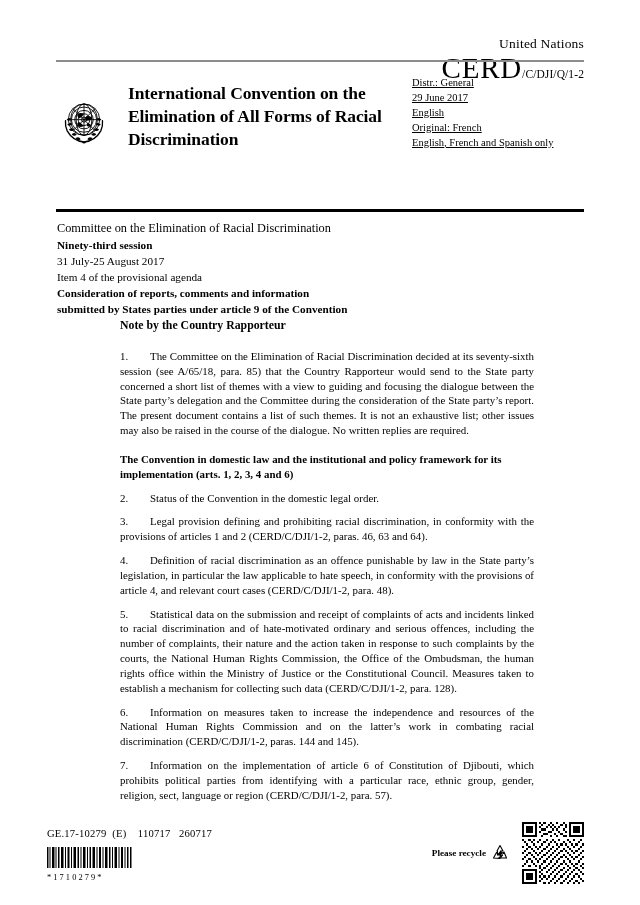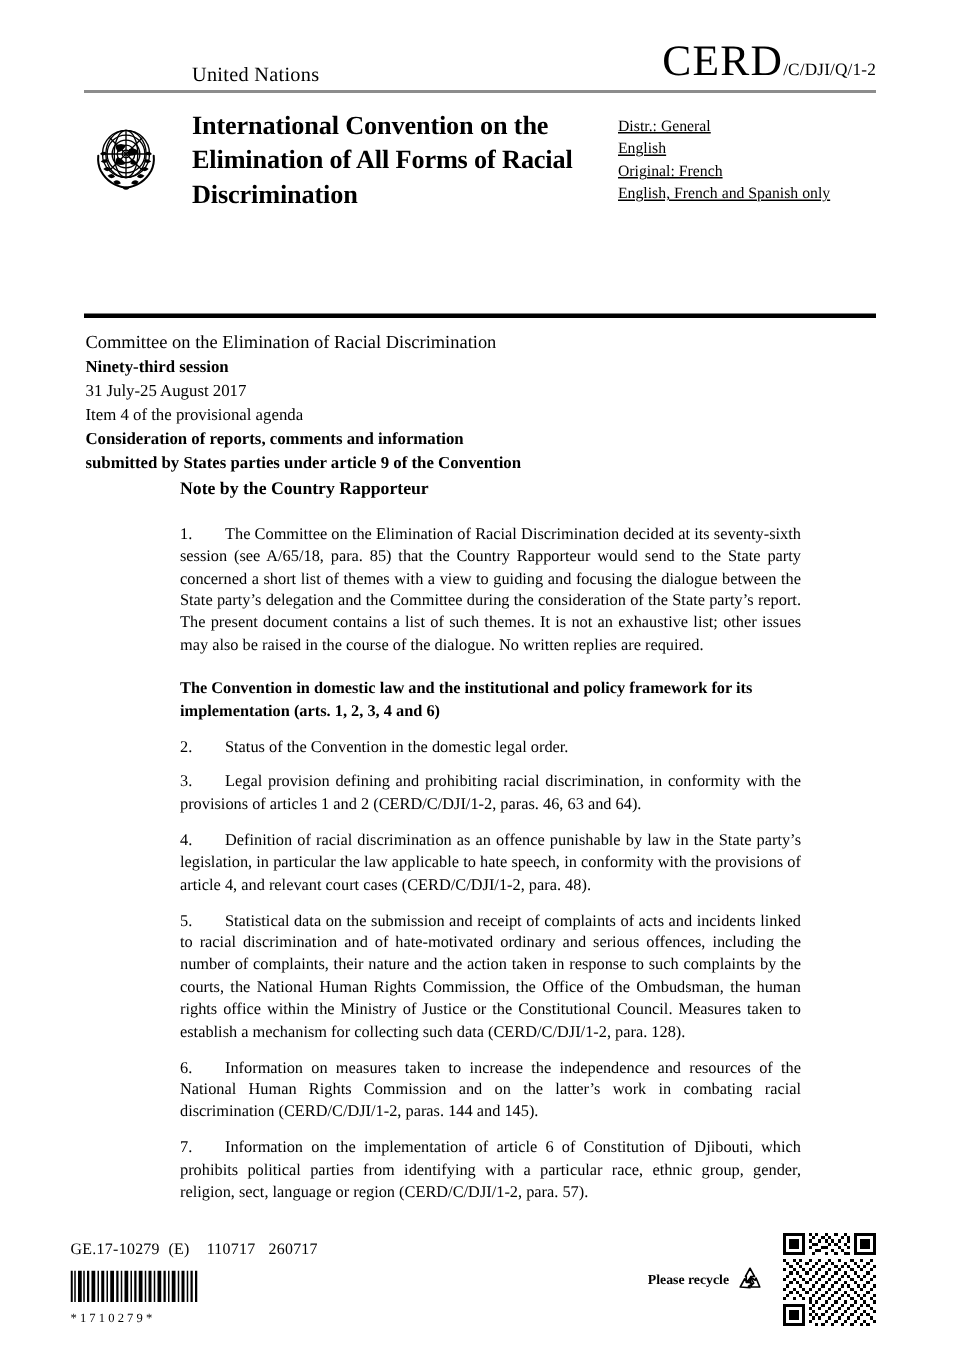--- a/index.html
+++ b/index.html
@@ -28,20 +28,21 @@
     position: absolute;
     left: 56px;
     top: 36px;
     width: 528px;
   }
   .masthead-top {
     display: flex;
     align-items: flex-end;
     justify-content: space-between;
     height: 22px;
+    flex-direction: column;
   }
   .un-name {
     font-size: 13.5px;
     letter-spacing: 0.2px;
     padding-left: 72px;
   }
   .doc-symbol {
     display: flex;
     align-items: baseline;
     white-space: nowrap;
@@ -63,21 +64,21 @@
     height: 2px;
     background: #8c8c8c;
   }
 
   .header-body {
     position: absolute;
     left: 56px;
     top: 70px;
     width: 528px;
     display: flex;
-    align-items: center;
+    align-items: flex-end;
   }
   .emblem-wrap {
     width: 72px;
     flex: 0 0 72px;
     display: flex;
     justify-content: flex-start;
     padding-top: 2px;
   }
   .emblem {
     width: 56px;
@@ -256,20 +257,21 @@
           <path d="M65 77 q-6 -4 -9 2 q6 4 9 -2 z"></path>
           <path d="M46 85 q4 -3 8 0 q-4 3 -8 0 z"></path>
         </g>
       </svg>
     </div>
 
     <div class="conv-title">International Convention on the Elimination of All Forms of Racial Discrimination</div>
 
     <div class="distr-block">
       <div>Distr.: General</div>
+      <div>29 June 2017</div>
       <div>English</div>
       <div>Original: French</div>
       <div>English, French and Spanish only</div>
     </div>
   </div>
 
   <div class="rule-thick"></div>
 
   <div class="committee">
     <div class="committee-name">Committee on the Elimination of Racial Discrimination</div>

